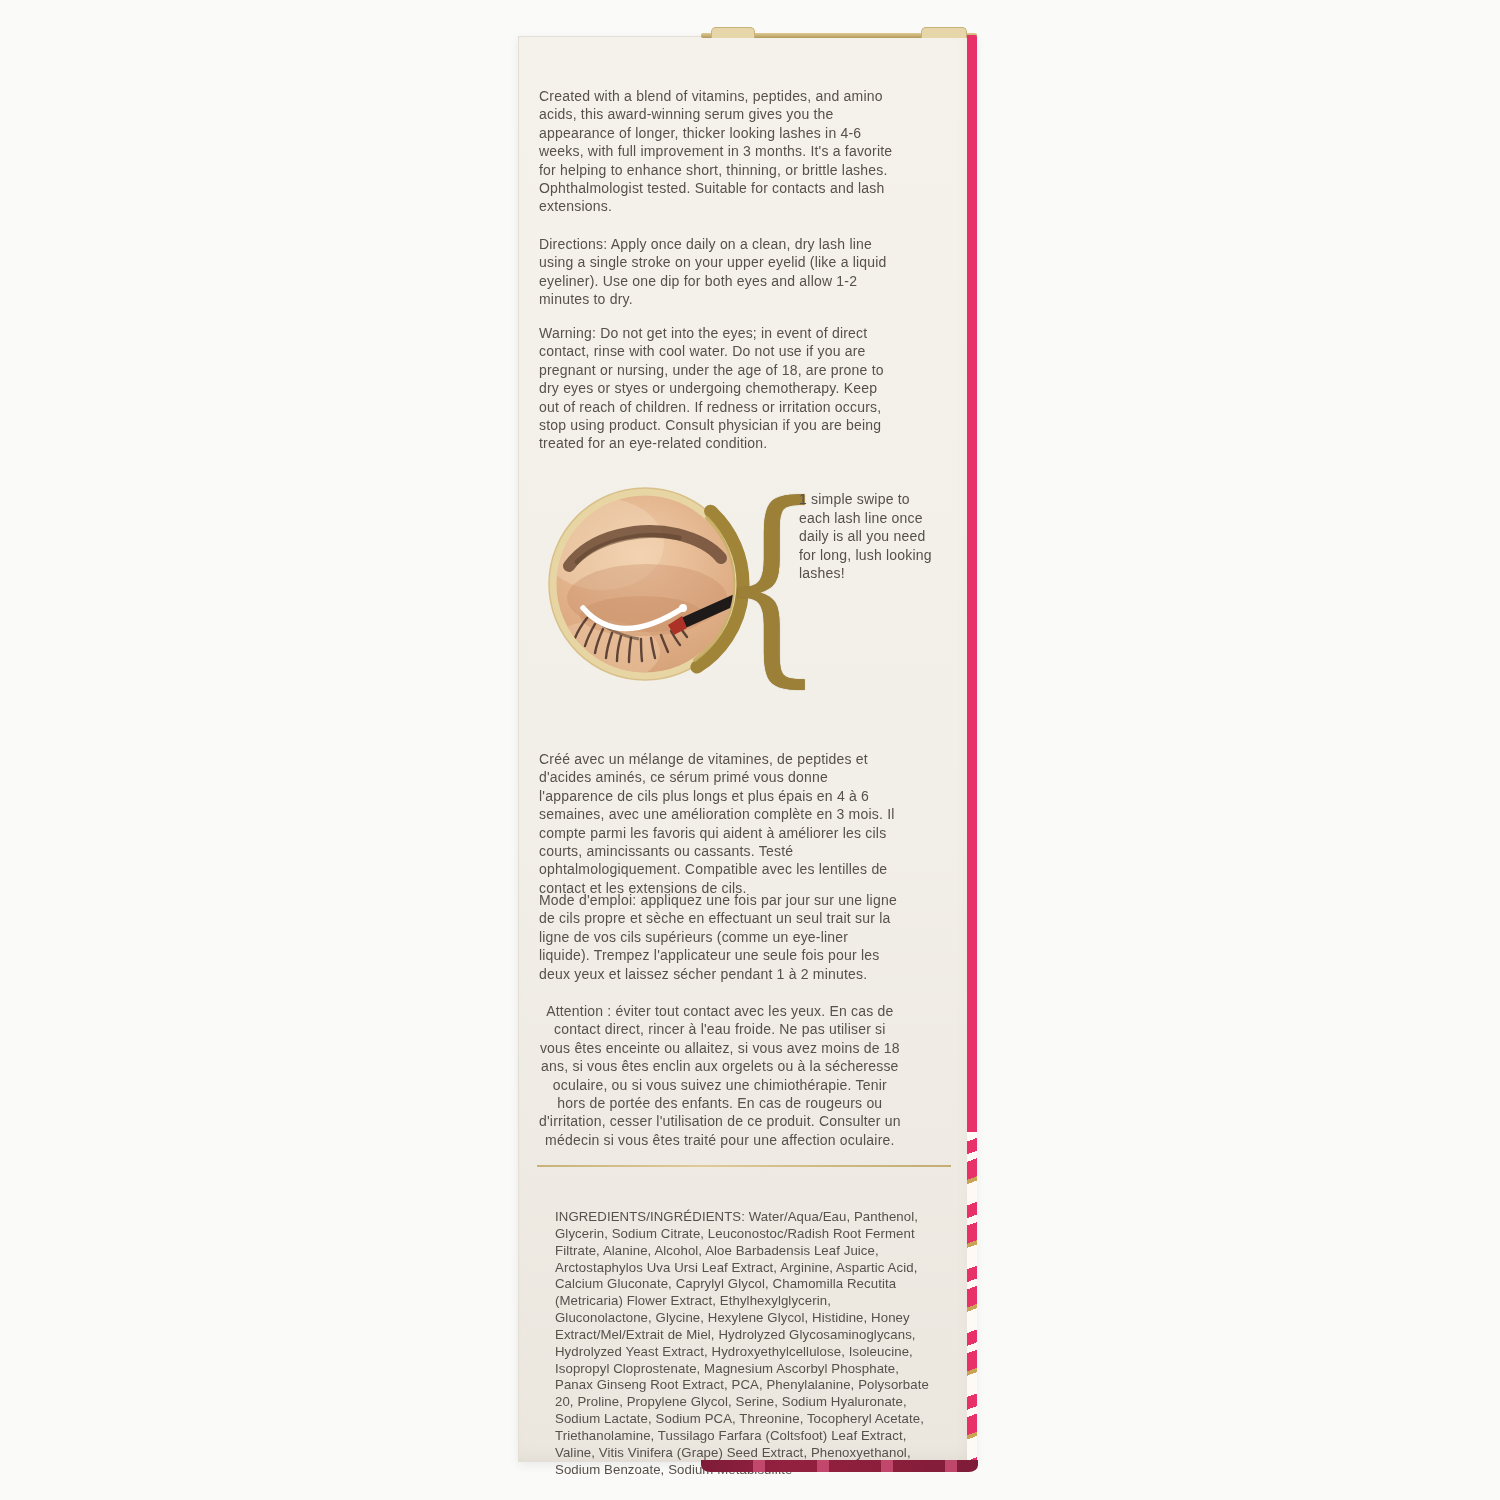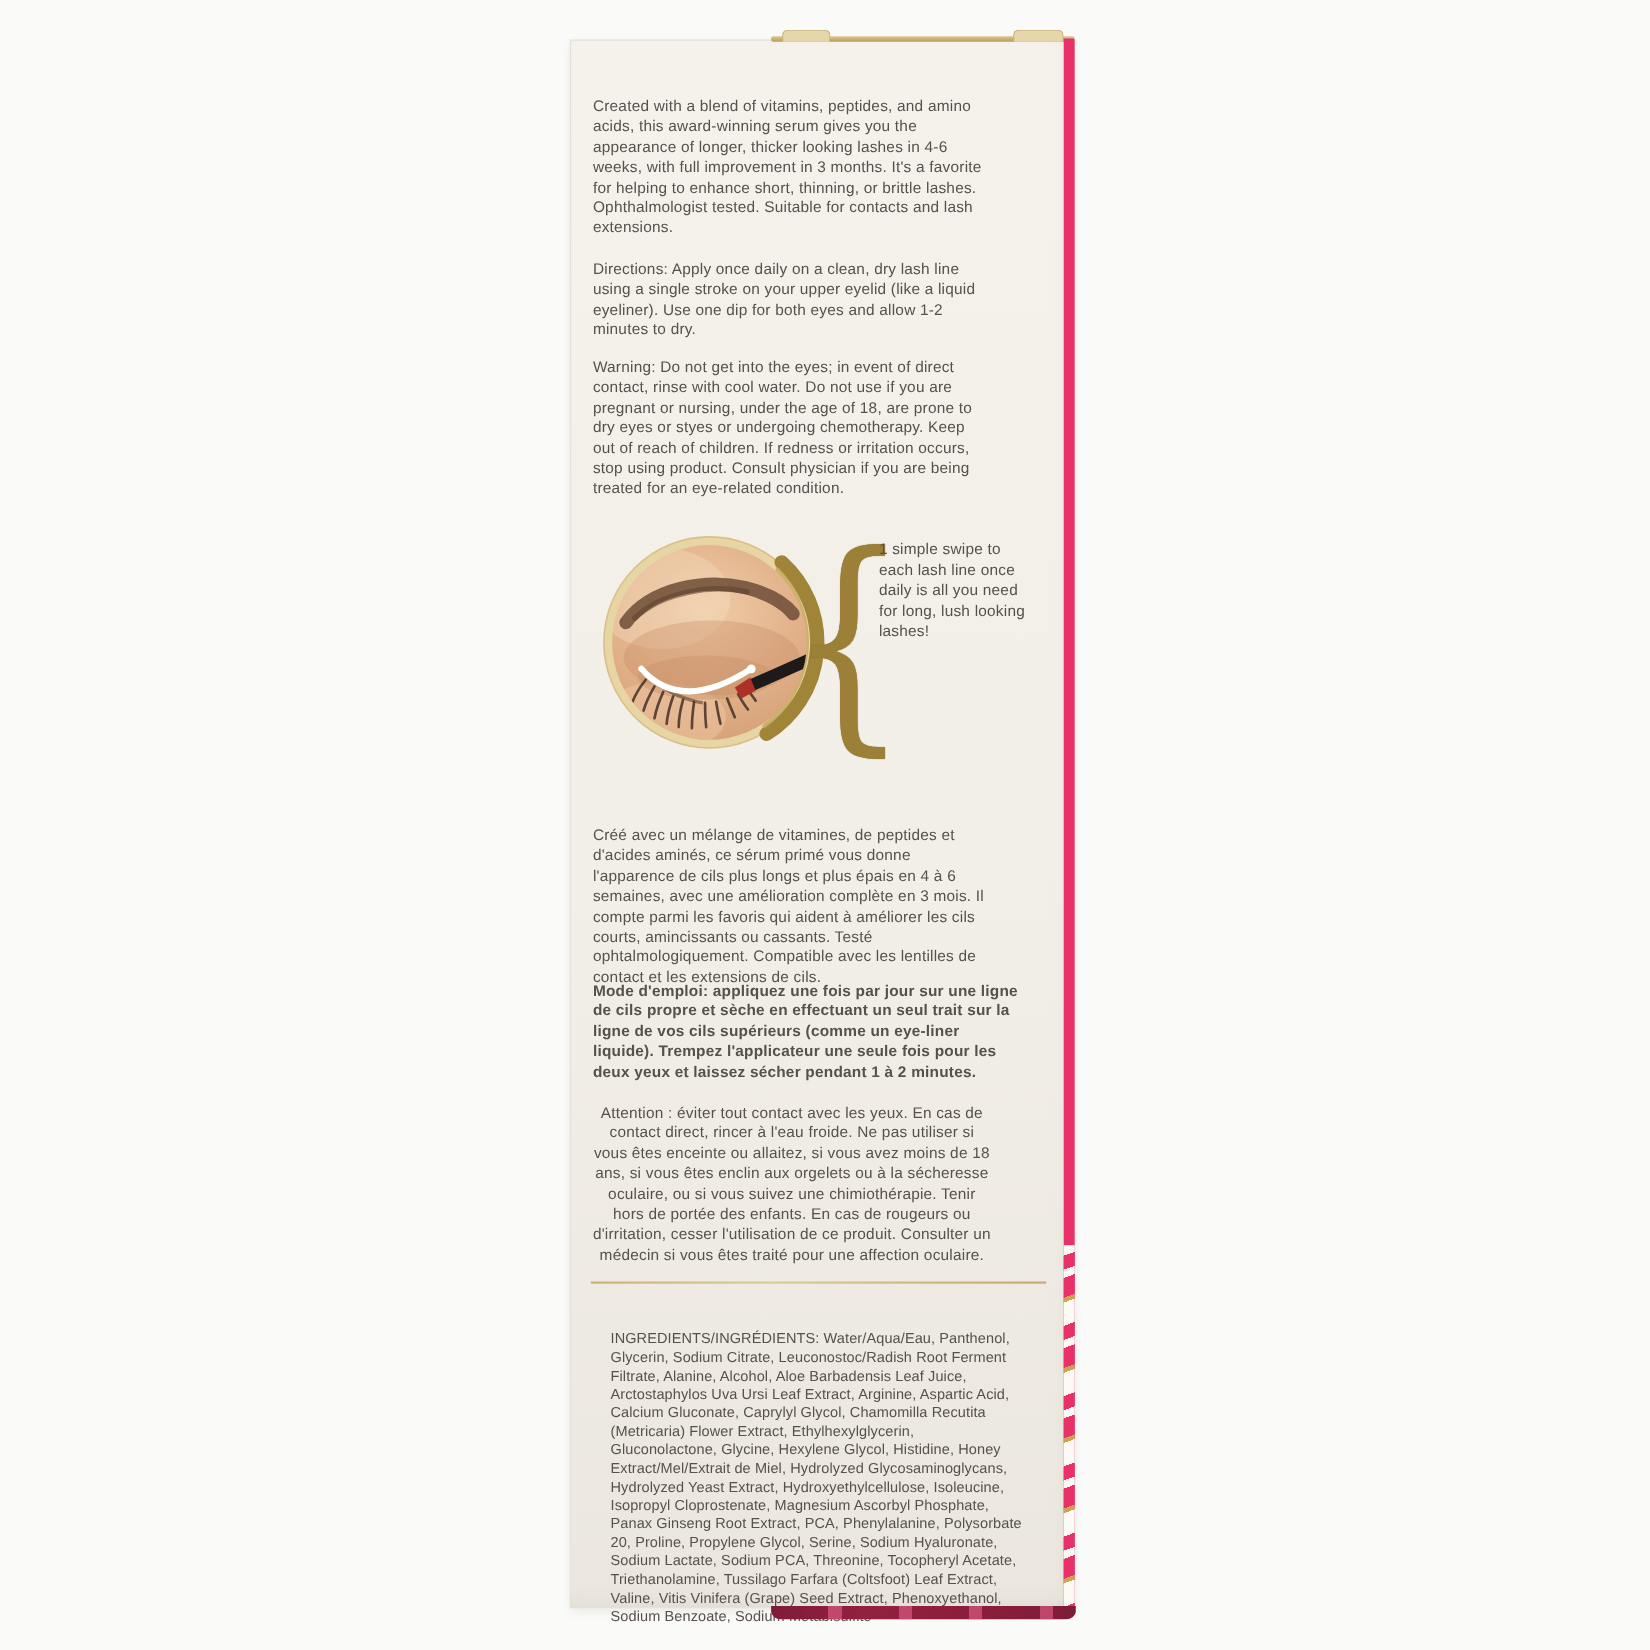--- a/index.html
+++ b/index.html
@@ -48,21 +48,21 @@
   
   .para{
     position:absolute;left:20px;margin:0;white-space:pre;
     font-size:14px;line-height:18.4px;color:#57504b;letter-spacing:.2px;
     font-weight:normal;
   }
   .p1{top:50px;}
   .p2{top:198px;}
   .p3{top:287px;}
   .p4{top:693px;margin-top:20px;}
-  .p5{top:854px;font-weight:bold;}
+  .p5{top:854px;}
   .p6{top:965px;text-align:center;}
 
   
   .callout{position:absolute;left:280px;margin:0;white-space:pre;
     font-size:14px;line-height:18.6px;color:#56504a;letter-spacing:.2px;}
   .c1{top:453px;}
   .c2{top:566px;}
 
   
   .brace{

